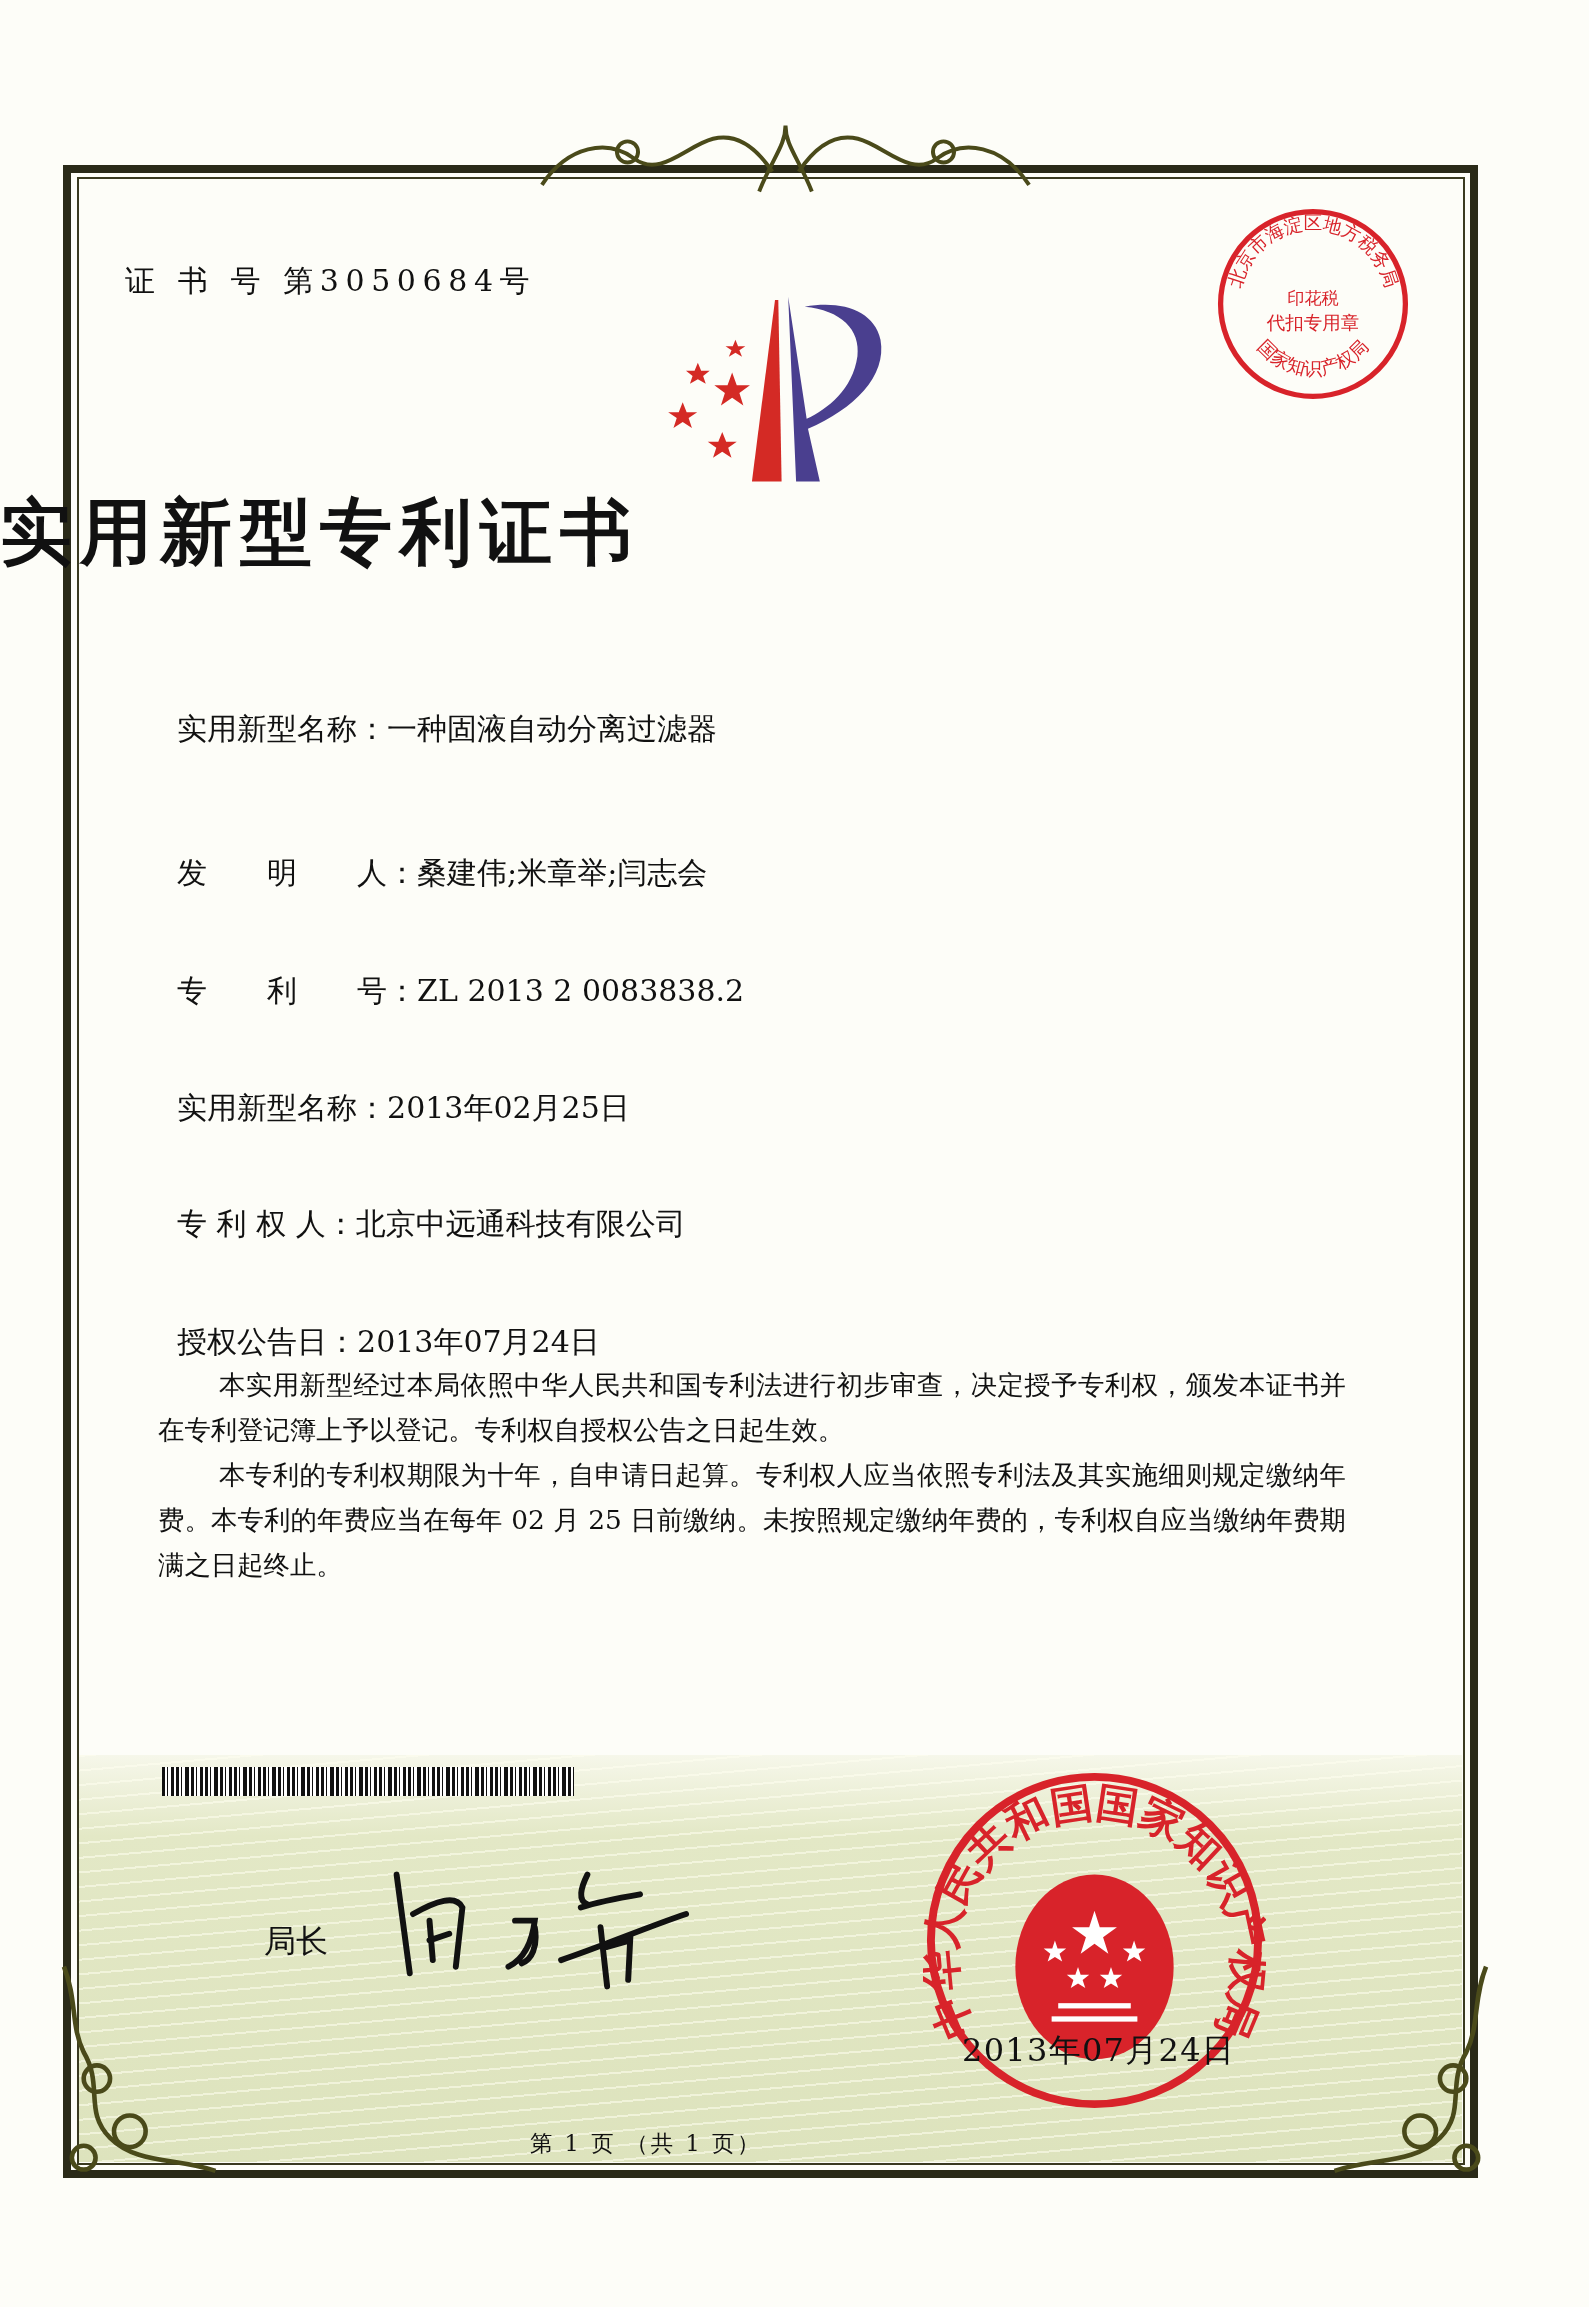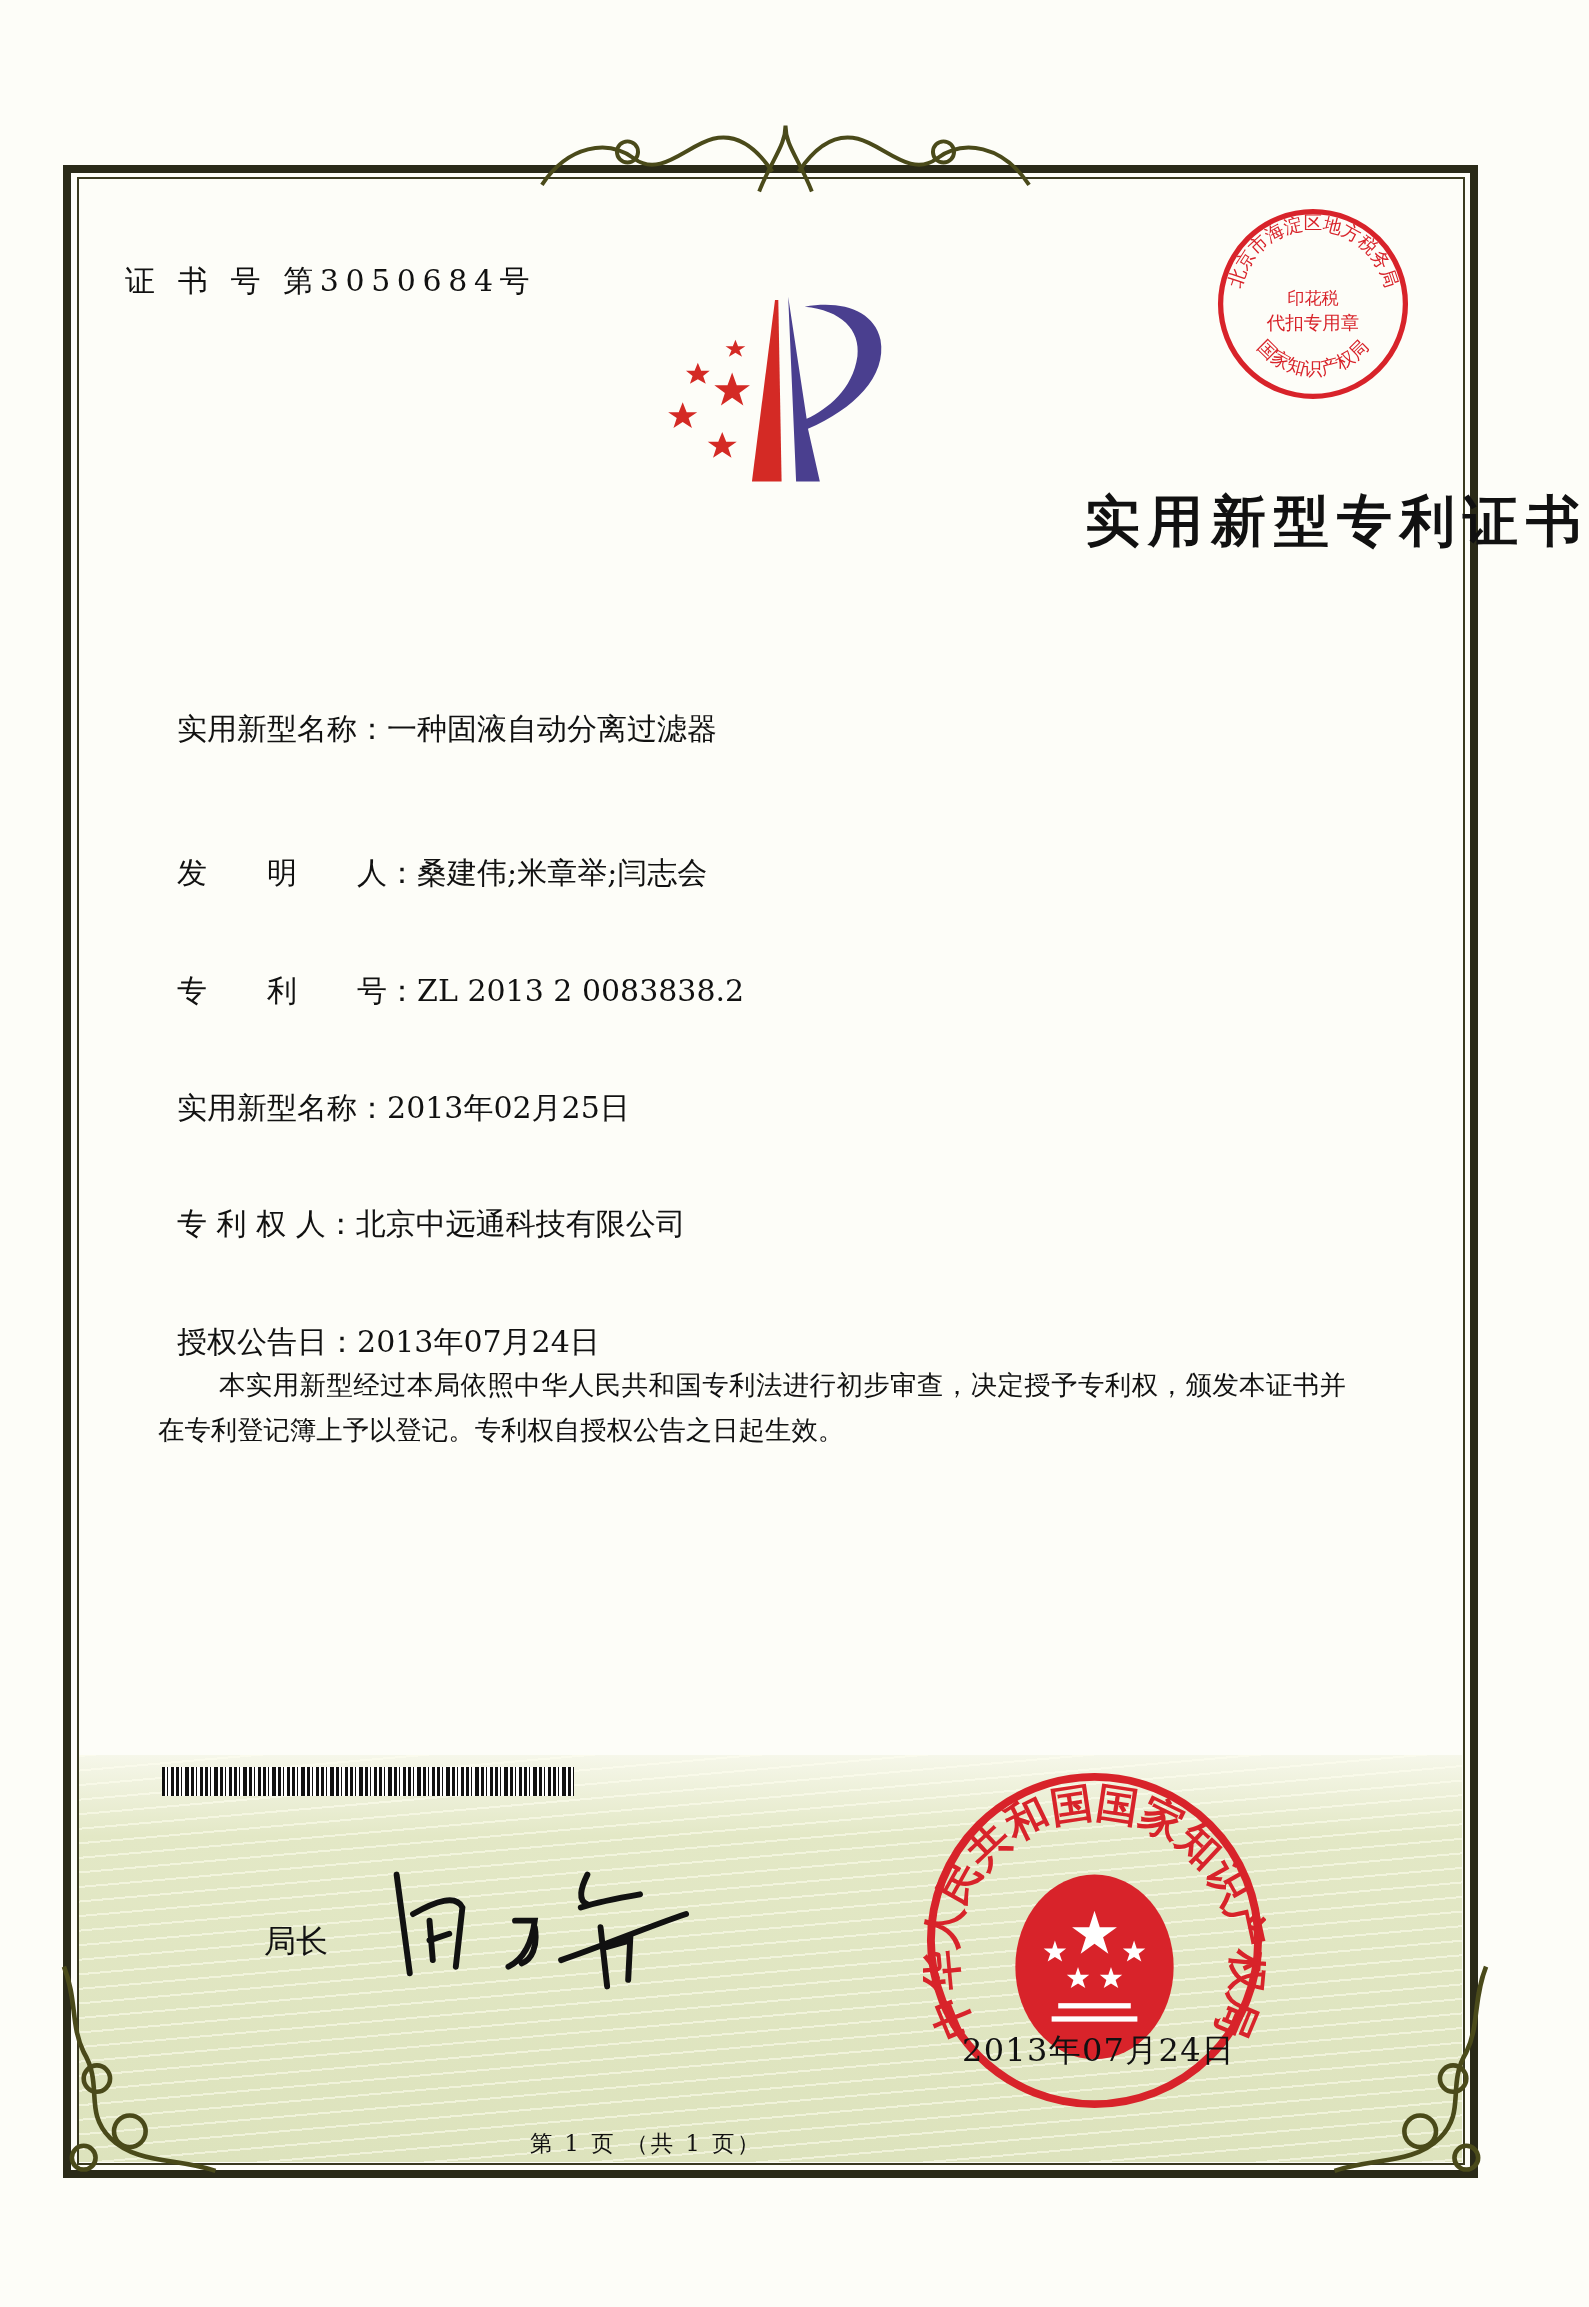--- a/index.html
+++ b/index.html
@@ -24,23 +24,23 @@
       linear-gradient(180deg, #f6f7ea 0%, #e3e8c6 20%, #dde3bd 100%);
   }
   .ornament {
     position:absolute; color:#5a5a22;
   }
   .cert-no {
     position:absolute; left:125px; top:261px; font-size:30px; letter-spacing:6.6px;
   }
   .logo { position:absolute; left:643px; top:277px; width:264px; height:211px; }
   .title {
-    position:absolute; left:0; width:1589px; top:485px; text-align:right;
+    position:absolute; left:0; width:1589px; top:485px; text-align:left;
     font-family:"DejaVu Sans","Liberation Sans",sans-serif; font-weight:bold;
-    font-size:55px; letter-spacing:8px;
+    font-size:72px; letter-spacing:8px;
   }
   .field { position:absolute; left:158px; font-size:30px; white-space:pre; }
   .field .label { display:inline-block; }
   .body-text {
     position:absolute; left:158px; width:1188px; font-size:26.4px; line-height:45px;
     text-align:justify;
   }
   .body-text p { margin:0; text-indent:61px; }
   .barcode {
     position:absolute; left:162px; top:1767px; width:412px; height:29px;
@@ -136,20 +136,21 @@
 </div>
 <div class="field" style="top:1169px">
   <span class="label">专 利 权 人：</span><span>北京中远通科技有限公司</span>
 </div>
 <div class="field" style="top:1287px">
   <span class="label">授权公告日：</span><span>2013年07月24日</span>
 </div>
 
 <div class="body-text" style="top:1362px">
   <p>本实用新型经过本局依照中华人民共和国专利法进行初步审查，决定授予专利权，颁发本证书并在专利登记簿上予以登记。专利权自授权公告之日起生效。</p>
+  <p>本专利的专利权期限为十年，自申请日起算。专利权人应当依照专利法及其实施细则规定缴纳年费。本专利的年费应当在每年 02 月 25 日前缴纳。未按照规定缴纳年费的，专利权自应当缴纳年费期满之日起终止。</p>
 </div>
 
 <div class="barcode"></div>
 
 <div class="director">局长</div>
 <svg class="signature" viewBox="0 0 520 190">
   <g fill="none" stroke="#111" stroke-width="9" stroke-linecap="round">
     <path d="M20 10 L40 160"></path>
     <path d="M45 70 C80 50 110 40 120 60 L110 150"></path>
     <path d="M70 80 L75 140 M70 110 L100 100"></path>

